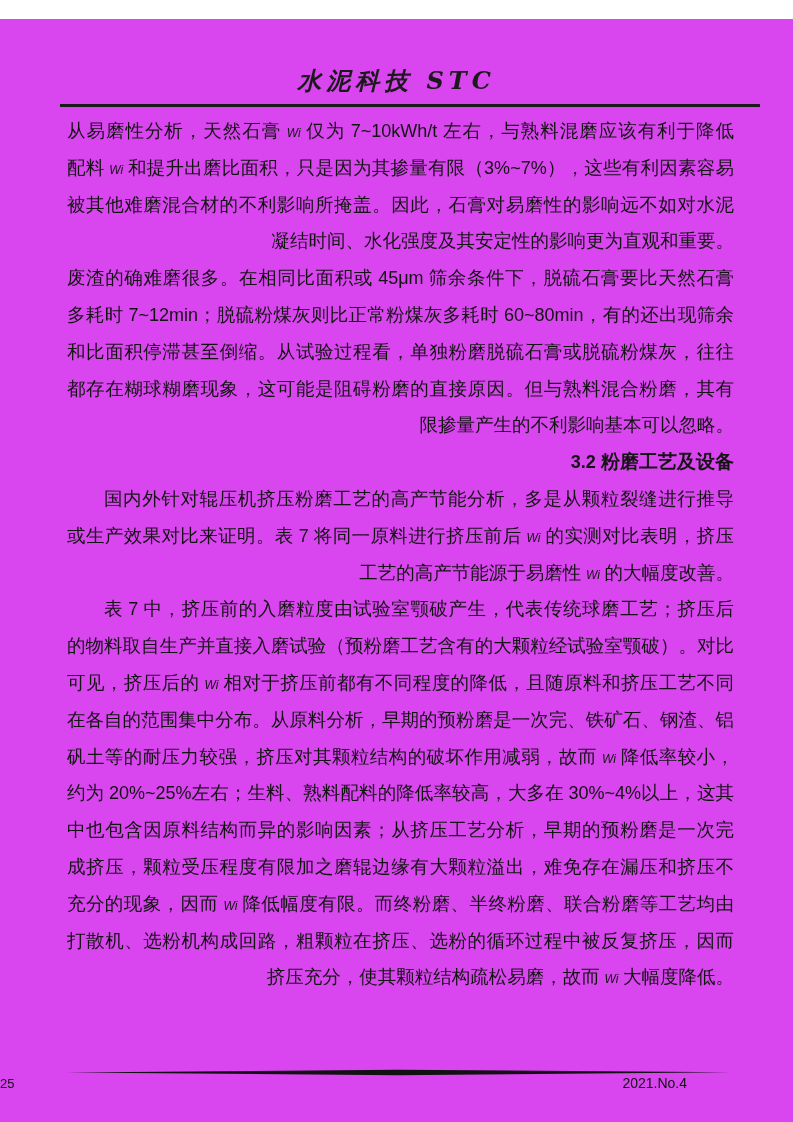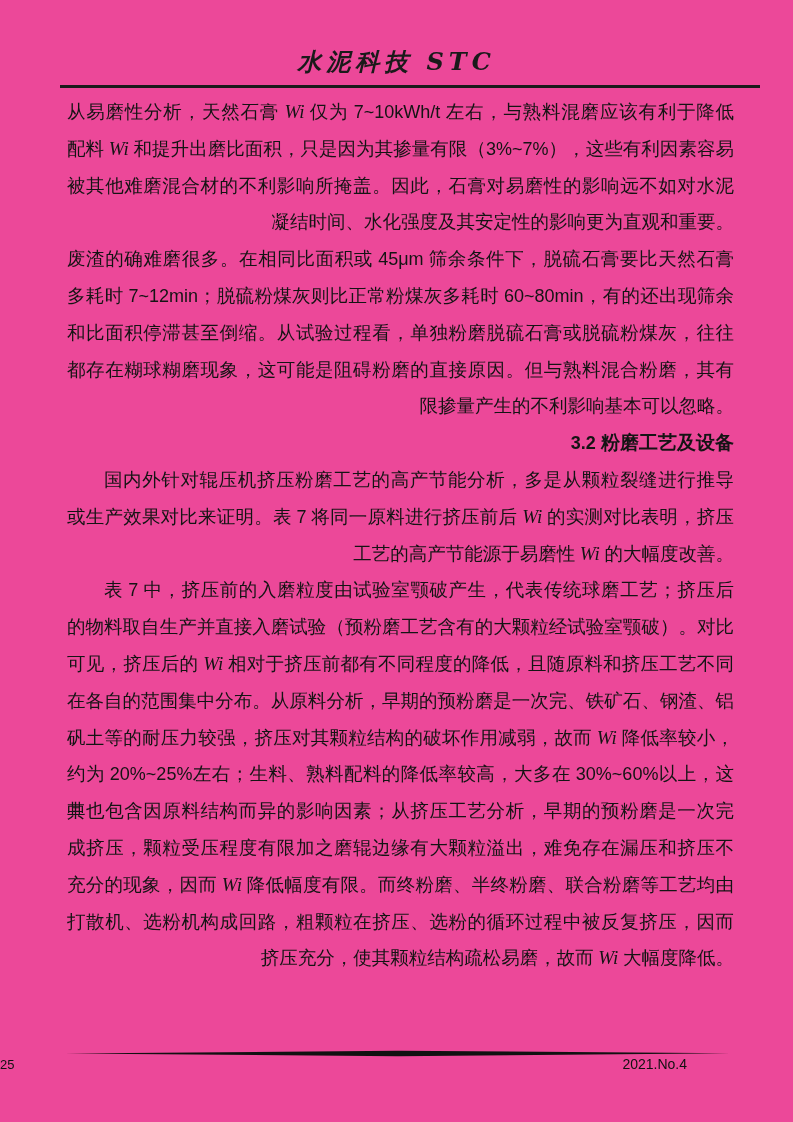--- a/index.html
+++ b/index.html
@@ -4,21 +4,21 @@
 <style>
   html,body{margin:0;padding:0;}
   body{
     width:793px;height:1122px;
     background:#ffffff;
     position:relative;
     font-family:"Liberation Serif","DejaVu Serif",serif;
     color:#141414;
     overflow:hidden;
   }
-  .page{position:absolute;inset:0;background:#ec4899;}
+  .page{position:absolute;inset:0;background:#d946ef;margin-top:19px;}
 
   
   .journal-title{
     position:absolute;top:46px;left:0;right:0;
     text-align:center;
     font-family:"DejaVu Serif","Liberation Serif",serif;
     font-style:italic;
     font-weight:600;
     font-size:24px;
     letter-spacing:5px;
@@ -48,21 +48,21 @@
   }
   .line.indent{ text-indent:37px; }
   .line.heading{
     font-family:"Liberation Sans","DejaVu Sans",sans-serif;
     font-weight:700;
     font-size:19px;
     white-space:nowrap;
     text-align:right;
   }
   .lat{ font-family:Liberation Sans, sans-serif; font-size:18px; }
-  .wi{ font-style:italic; font-family:Liberation Serif, serif; font-size:19px; }
+  .wi{ font-style:italic; font-family:Liberation Sans, sans-serif; font-size:12px; }
 
   
   .footer-rule{
     position:absolute;top:1050px;left:66px;width:664px;height:7px;
     display:block;
   }
   .page-number{
     position:absolute;top:1057px;left:0;right:0;
     text-align:left;
     font-family:"Liberation Sans","DejaVu Sans",sans-serif;
@@ -95,21 +95,21 @@
       <div class="line">限掺量产生的不利影响基本可以忽略。</div>
       <div class="line heading"><span class="lat">3.2</span> 粉磨工艺及设备</div>
       <div class="line justify indent">国内外针对辊压机挤压粉磨工艺的高产节能分析，多是从颗粒裂缝进行推导</div>
       <div class="line justify">或生产效果对比来证明。表 <span class="lat">7</span> 将同一原料进行挤压前后 <i class="wi">Wi</i> 的实测对比表明，挤压</div>
       <div class="line">工艺的高产节能源于易磨性 <i class="wi">Wi</i> 的大幅度改善。</div>
       <div class="line justify indent">表 <span class="lat">7</span> 中，挤压前的入磨粒度由试验室颚破产生，代表传统球磨工艺；挤压后</div>
       <div class="line justify">的物料取自生产并直接入磨试验（预粉磨工艺含有的大颗粒经试验室颚破）。对比</div>
       <div class="line justify">可见，挤压后的 <i class="wi">Wi</i> 相对于挤压前都有不同程度的降低，且随原料和挤压工艺不同</div>
       <div class="line justify">在各自的范围集中分布。从原料分析，早期的预粉磨是一次完、铁矿石、钢渣、铝</div>
       <div class="line justify">矾土等的耐压力较强，挤压对其颗粒结构的破坏作用减弱，故而 <i class="wi">Wi</i> 降低率较小，</div>
-      <div class="line justify">约为 <span class="lat">20%~25%</span>左右；生料、熟料配料的降低率较高，大多在 <span class="lat">30%~60%</span>以上，这其</div>
+      <div class="line justify">约为 <span class="lat">20%~25%</span>左右；生料、熟料配料的降低率较高，大多在 <span class="lat">30%~4%</span>以上，这其</div>
       <div class="line justify">中也包含因原料结构而异的影响因素；从挤压工艺分析，早期的预粉磨是一次完</div>
       <div class="line justify">成挤压，颗粒受压程度有限加之磨辊边缘有大颗粒溢出，难免存在漏压和挤压不</div>
       <div class="line justify">充分的现象，因而 <i class="wi">Wi</i> 降低幅度有限。而终粉磨、半终粉磨、联合粉磨等工艺均由</div>
       <div class="line justify">打散机、选粉机构成回路，粗颗粒在挤压、选粉的循环过程中被反复挤压，因而</div>
       <div class="line">挤压充分，使其颗粒结构疏松易磨，故而 <i class="wi">Wi</i> 大幅度降低。</div>
     </div>
 
   <svg class="footer-rule" viewBox="0 0 664 7" preserveAspectRatio="none">
     <polygon points="0,3.5 332,0.8 664,3.2 332,6.2" fill="#111"></polygon>
   </svg>

